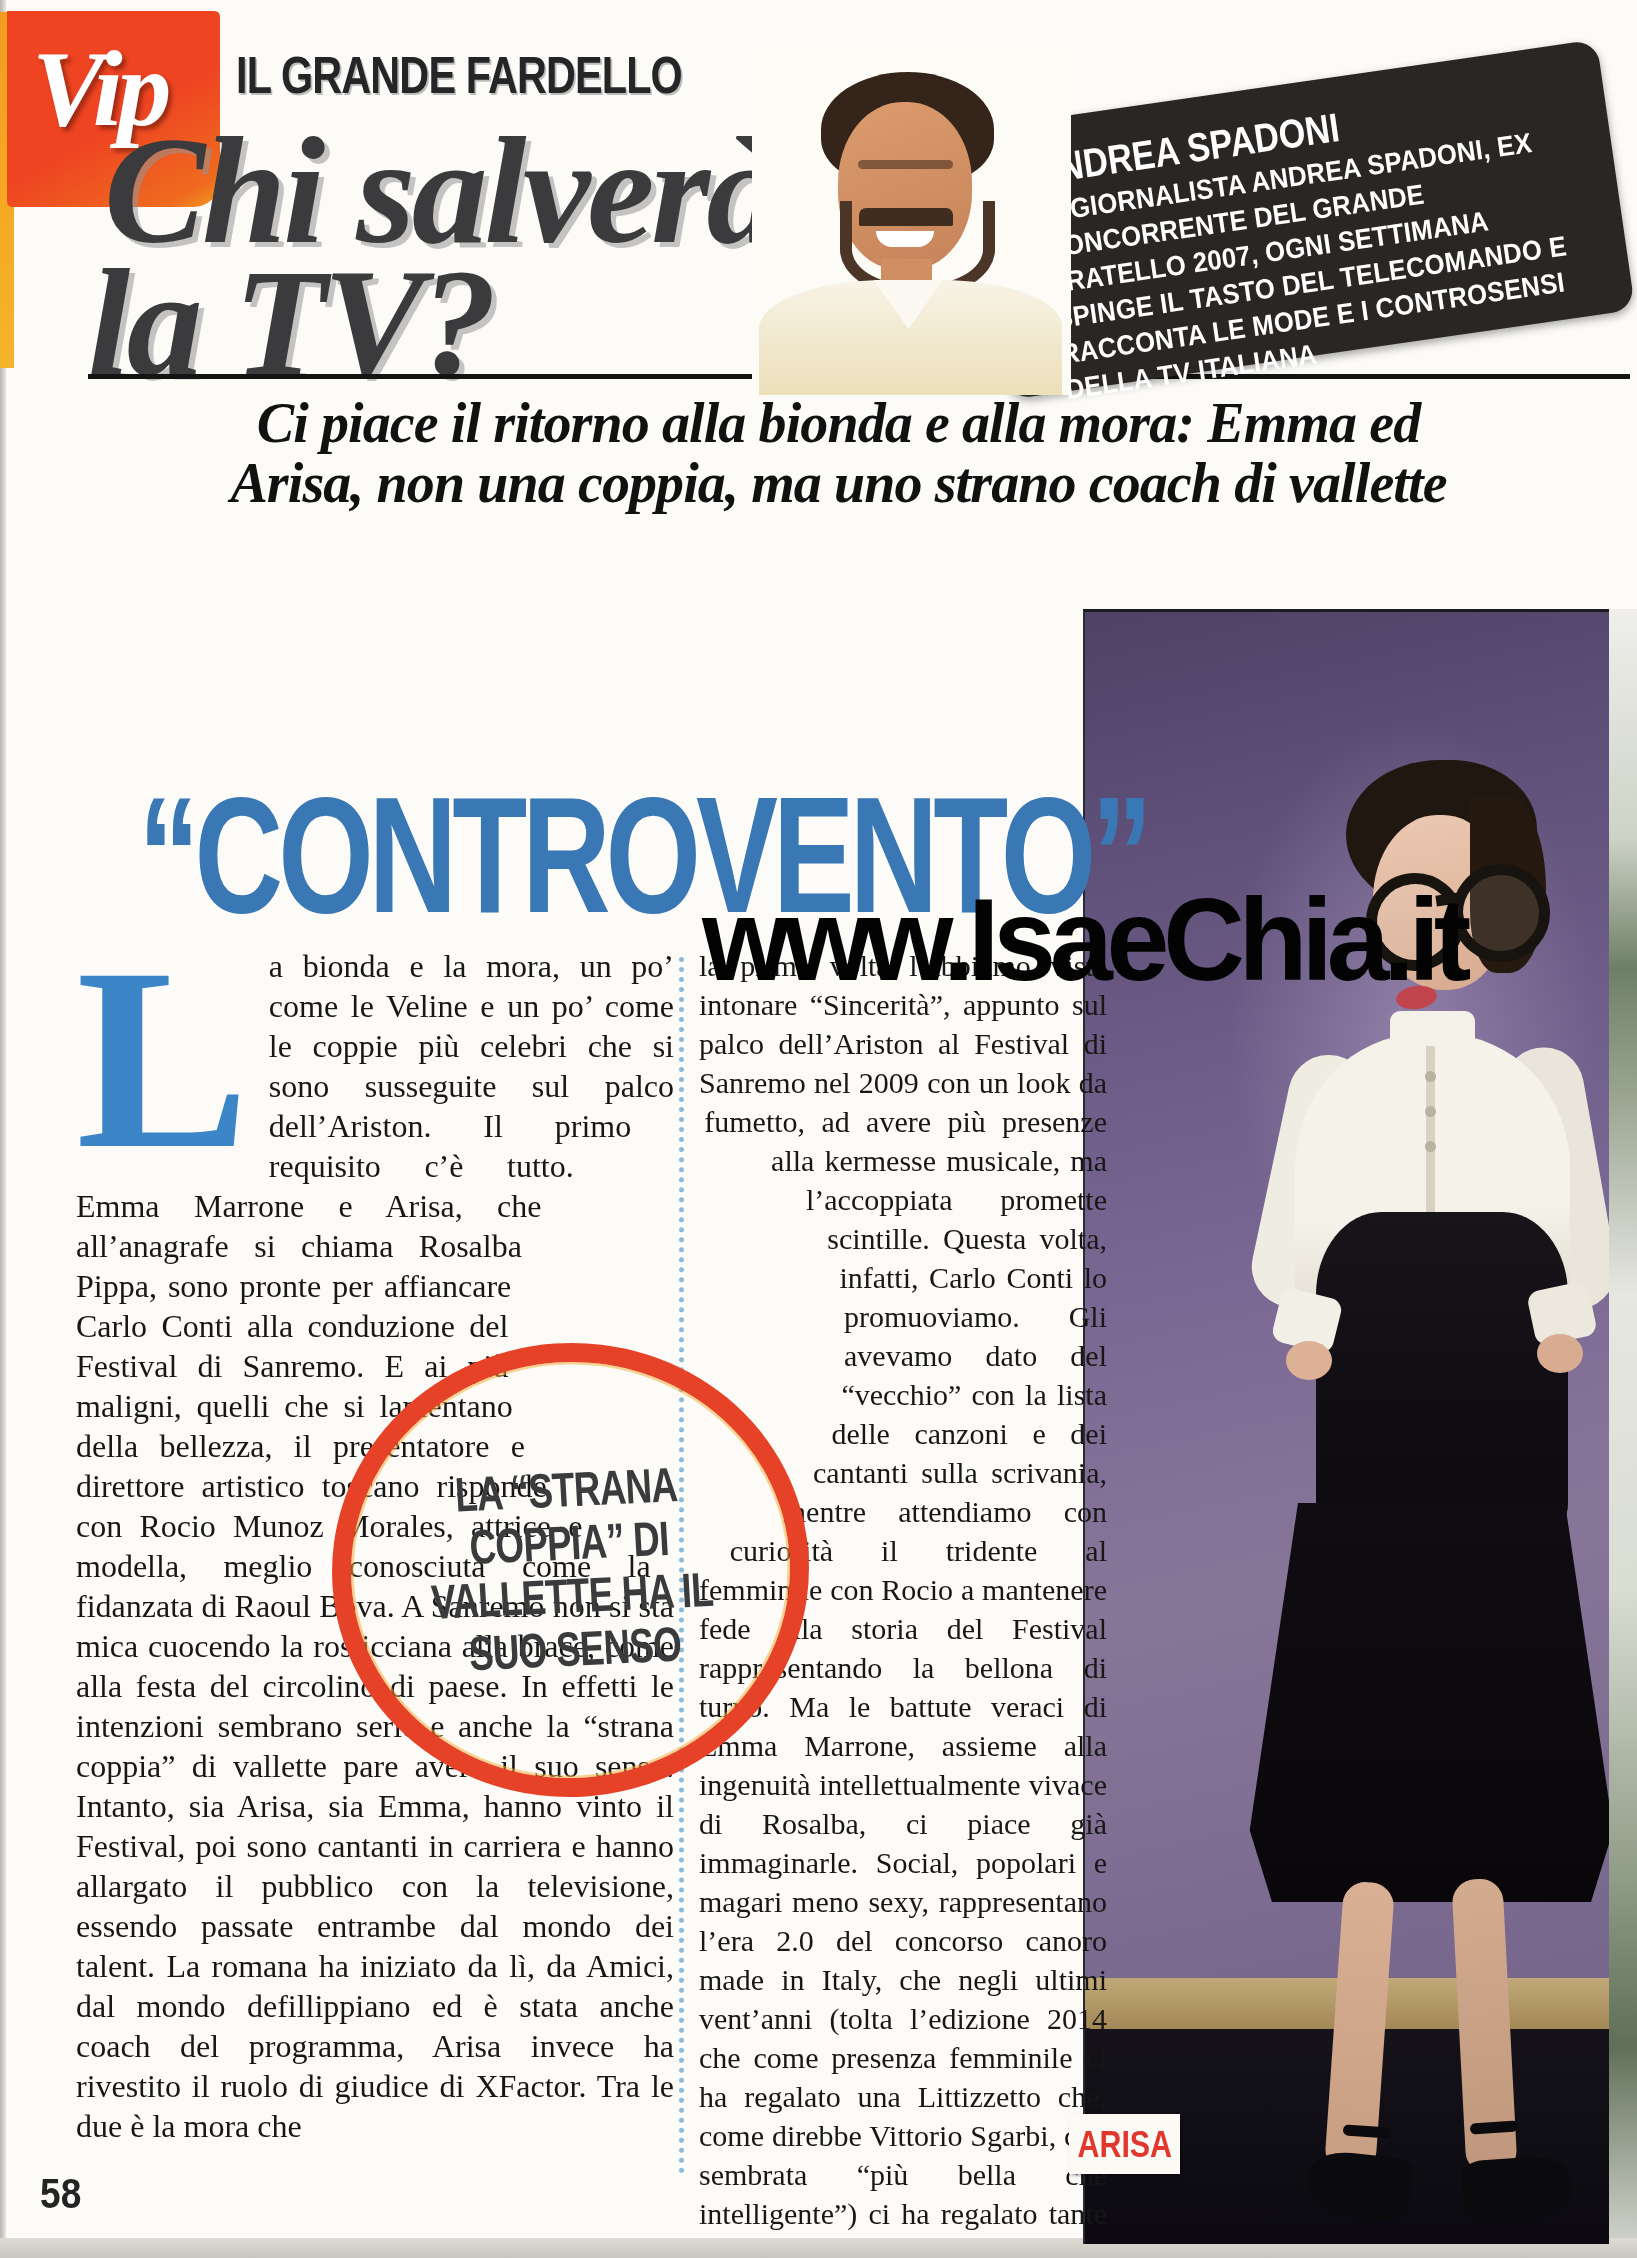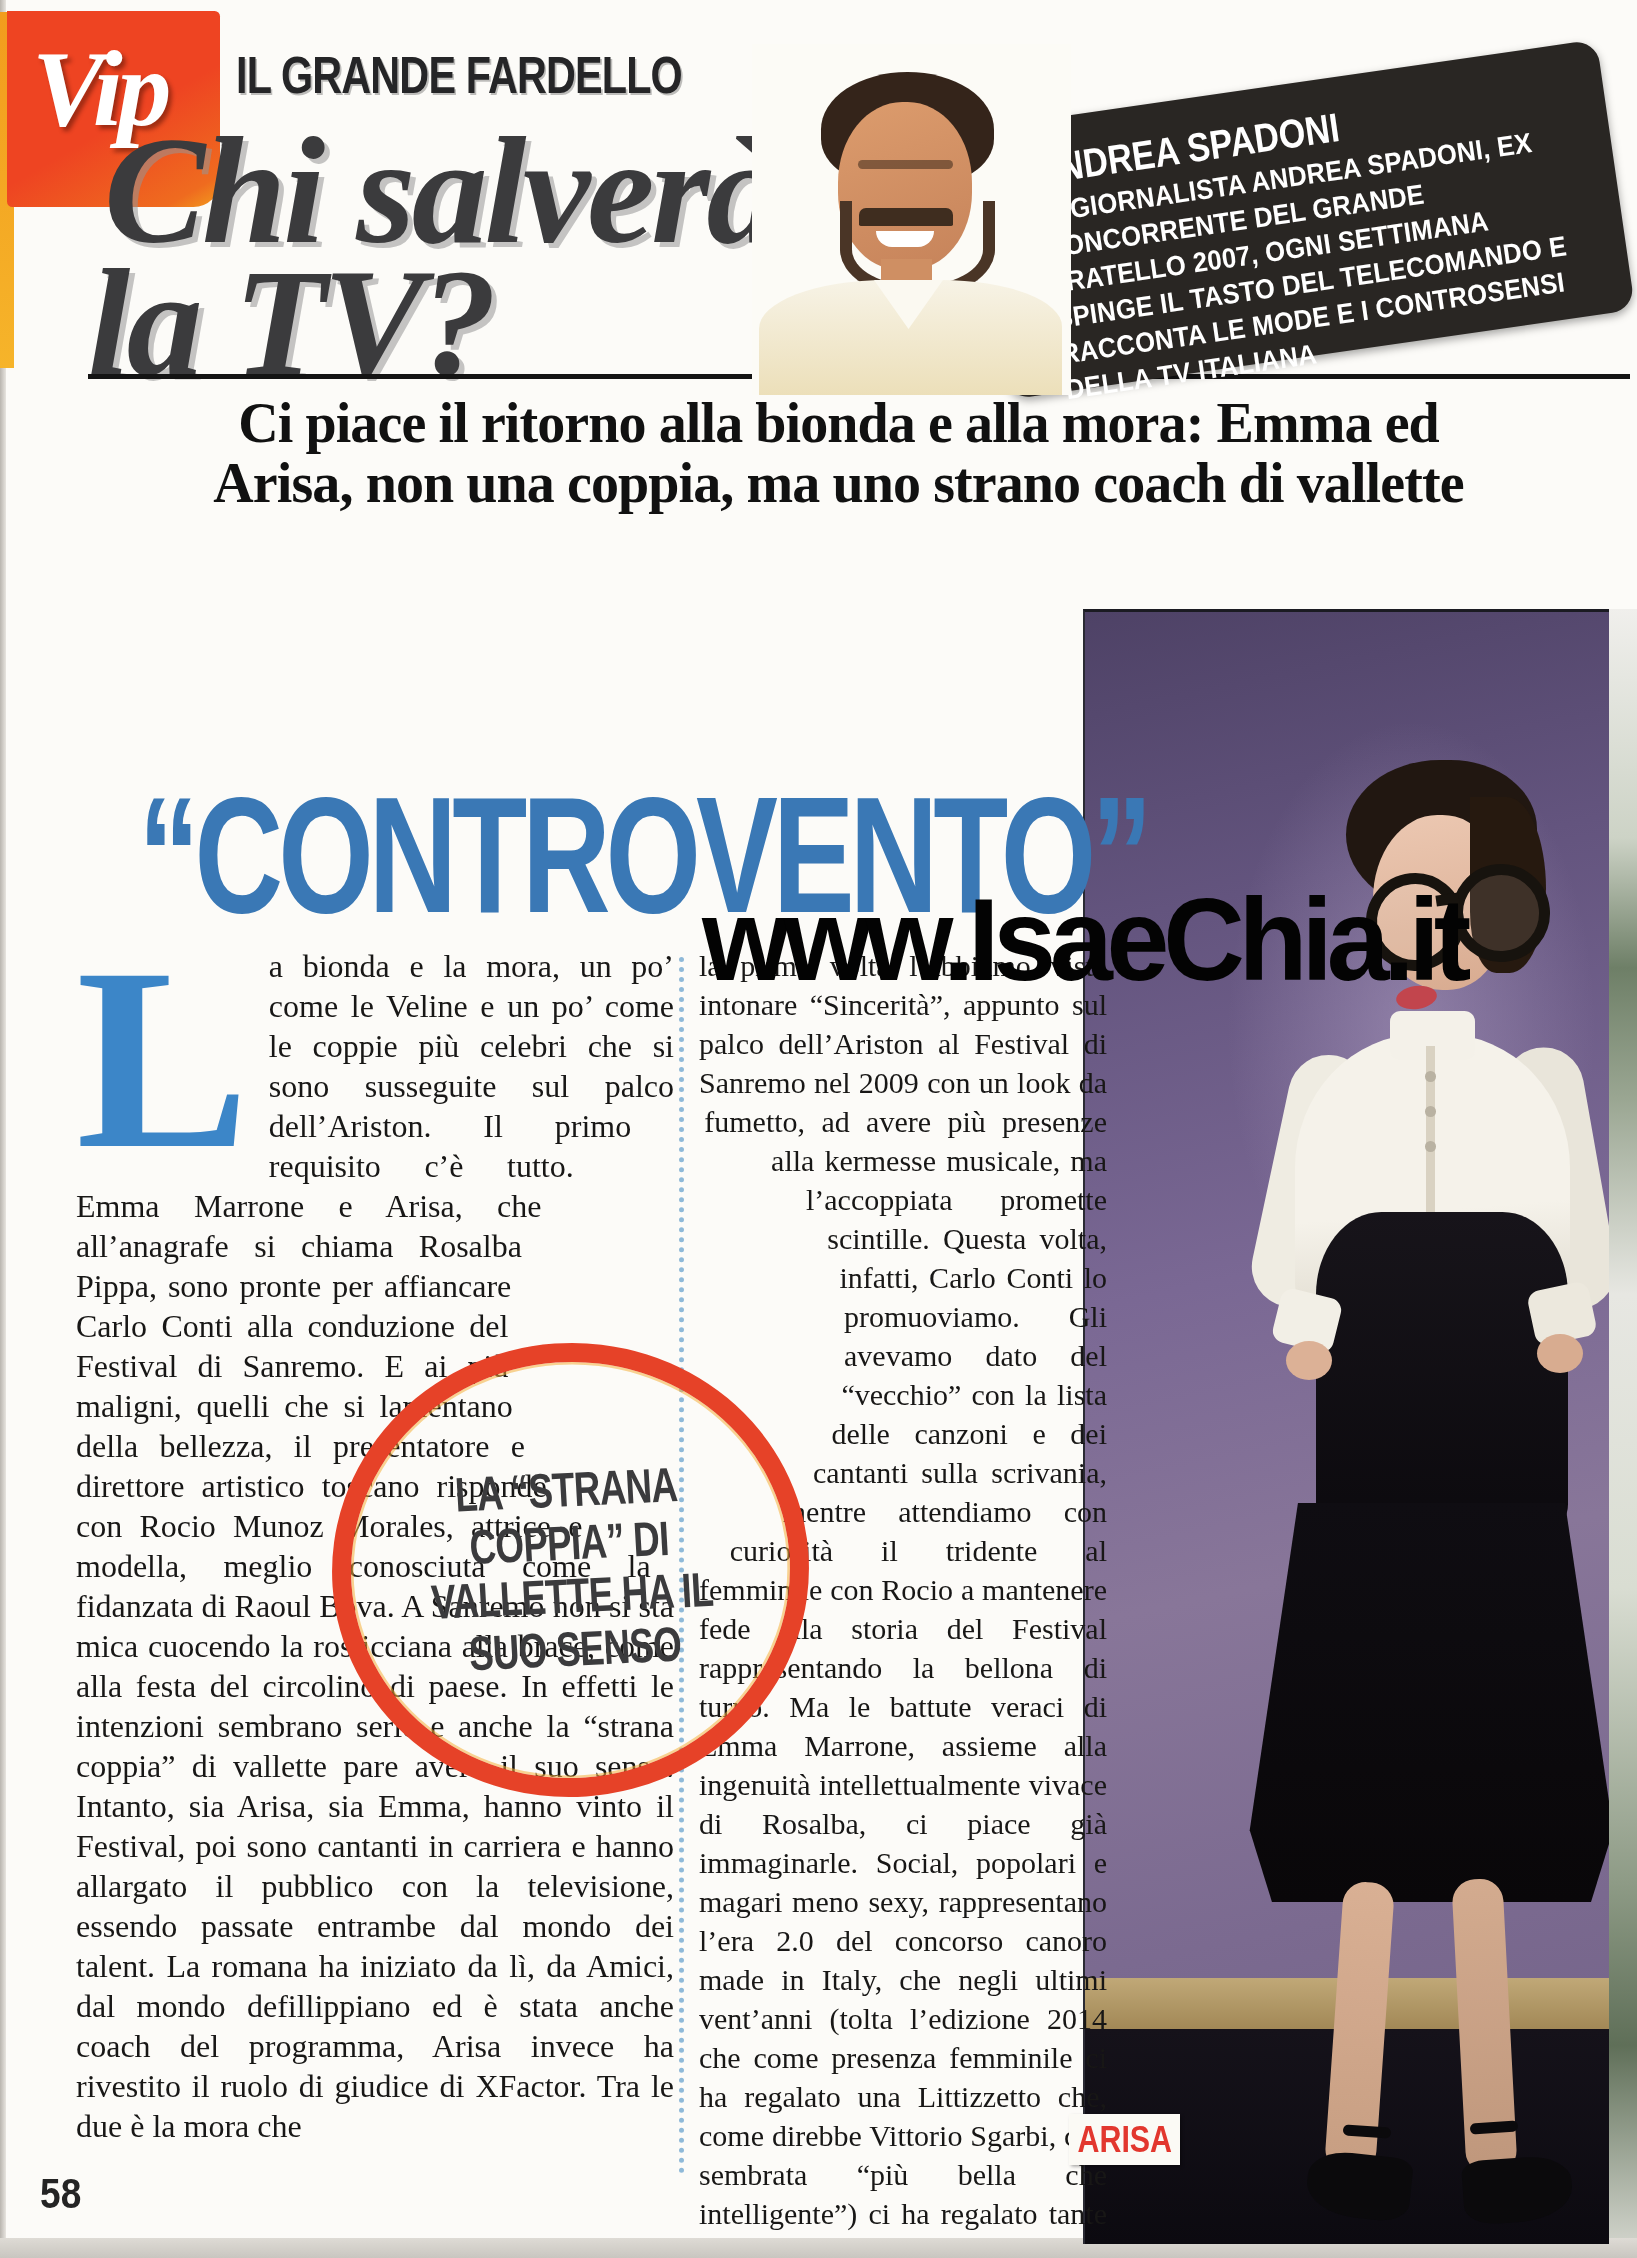--- a/index.html
+++ b/index.html
@@ -41,21 +41,21 @@
   .man-collar{left:122px;top:236px;width:69px;height:49px;background:#fbf9f1;clip-path:polygon(0 0,50% 100%,100% 0);}
 
   
   .badge{left:986px;top:83px;width:633px;height:273px;background:#292623;border-radius:23px;
          transform:rotate(-8.2deg);z-index:3;color:#fff;font-family:"Liberation Sans",sans-serif;
          padding:26.5px 39px 23px 58px;box-sizing:border-box;box-shadow:0 3.5px 8.8px rgba(0,0,0,.35);}
   .badge-name{font-size:36px;font-weight:800;letter-spacing:0px;margin-bottom:7px;transform:scale(.95,1.12);transform-origin:left top;white-space:nowrap;}
   .badge-desc{font-size:26.5px;font-weight:600;line-height:1.28;letter-spacing:0.2px;transform:scale(.97,1.05);transform-origin:left top;width:538px;}
 
   
-  .standfirst{left:62px;top:393px;width:1553px;text-align:center;font-weight:600;
+  .standfirst{left:62px;top:393px;width:1553px;text-align:center;font-style:italic;font-weight:600;
               color:#111;font-size:56px;line-height:1.08;letter-spacing:-0.9px;}
 
   
   .blue-title{font-family:"Liberation Sans",sans-serif;font-weight:900;color:#3a78b5;white-space:nowrap;
               letter-spacing:-6.2px;font-size:148px;transform:scale(.83,1.12);transform-origin:center top;}
   .bt-wrap{left:35px;width:1103px;text-align:center;z-index:2;}
   .bt1{top:589px;}
   .bt2{top:716px;margin-top:44px;}
 
   
@@ -109,21 +109,21 @@
   .a-handR{left:452px;top:722px;width:46px;height:39px;background:#d8ac90;border-radius:50%;}
   .a-skirt{left:161px;top:891px;width:371px;height:399px;background:linear-gradient(180deg,#0f0d12,#090709);
            clip-path:polygon(14% 0,86% 0,99% 82%,93% 100%,7% 100%,1% 82%);}
   .a-legL{left:249px;top:1270px;width:51px;height:291px;background:linear-gradient(180deg,#d9b094,#c79e82);border-radius:23px;transform:rotate(4deg);}
   .a-legR{left:374px;top:1267px;width:51px;height:295px;background:linear-gradient(180deg,#d3ab8f,#bf977c);border-radius:23px;transform:rotate(-3deg);}
   .a-shoeL{left:222px;top:1542px;width:104px;height:64px;background:#0b0a0c;border-radius:40% 20% 30% 50%;transform:rotate(6deg);}
   .a-shoeR{left:378px;top:1546px;width:109px;height:64px;background:#0b0a0c;border-radius:20% 40% 50% 30%;transform:rotate(-4deg);}
   .a-strapL{left:258px;top:1514px;width:48px;height:10.6px;background:#0b0a0c;border-radius:5.3px;transform:rotate(4deg);}
   .a-strapR{left:385px;top:1510px;width:48px;height:10.6px;background:#0b0a0c;border-radius:5.3px;transform:rotate(-4deg);}
 
-  .arisa-tab{left:1069px;top:2114px;width:111px;height:51px;background:#fbfaf5;z-index:6;
+  .arisa-tab{left:1069px;top:2114px;width:111px;height:60px;background:#fbfaf5;z-index:6;
              display:flex;align-items:center;justify-content:center;box-shadow:1.8px 1.8px 3.5px rgba(0,0,0,.4);}
   .arisa-tab span{font-family:"Liberation Sans",sans-serif;font-weight:800;font-size:32px;color:#e2372e;
              letter-spacing:0;transform:scale(.95,1.15);}
 
   .page-number{left:39px;top:2172px;font-family:"Liberation Sans",sans-serif;font-weight:800;
                font-size:39px;color:#242424;transform:scale(.95,1.1);}
 </style>
 </head>
 <body>
 

